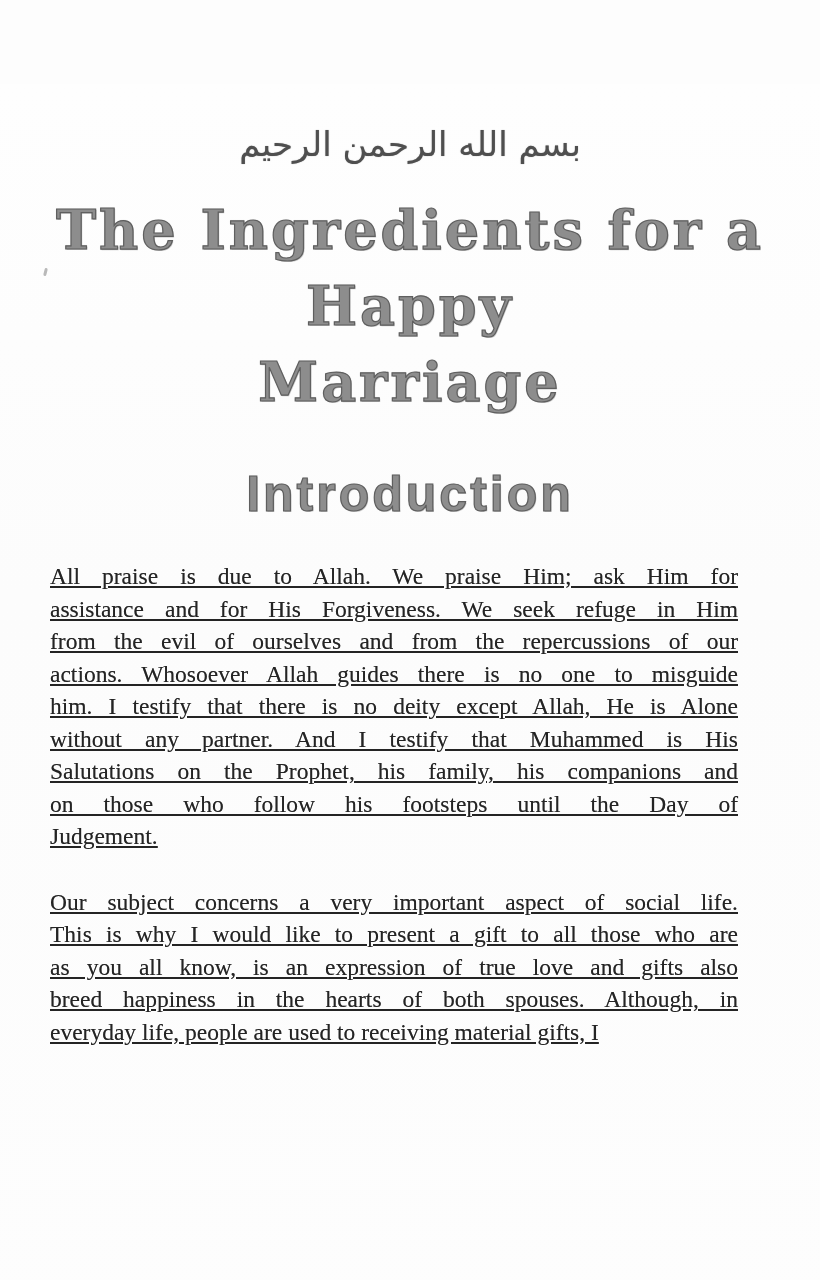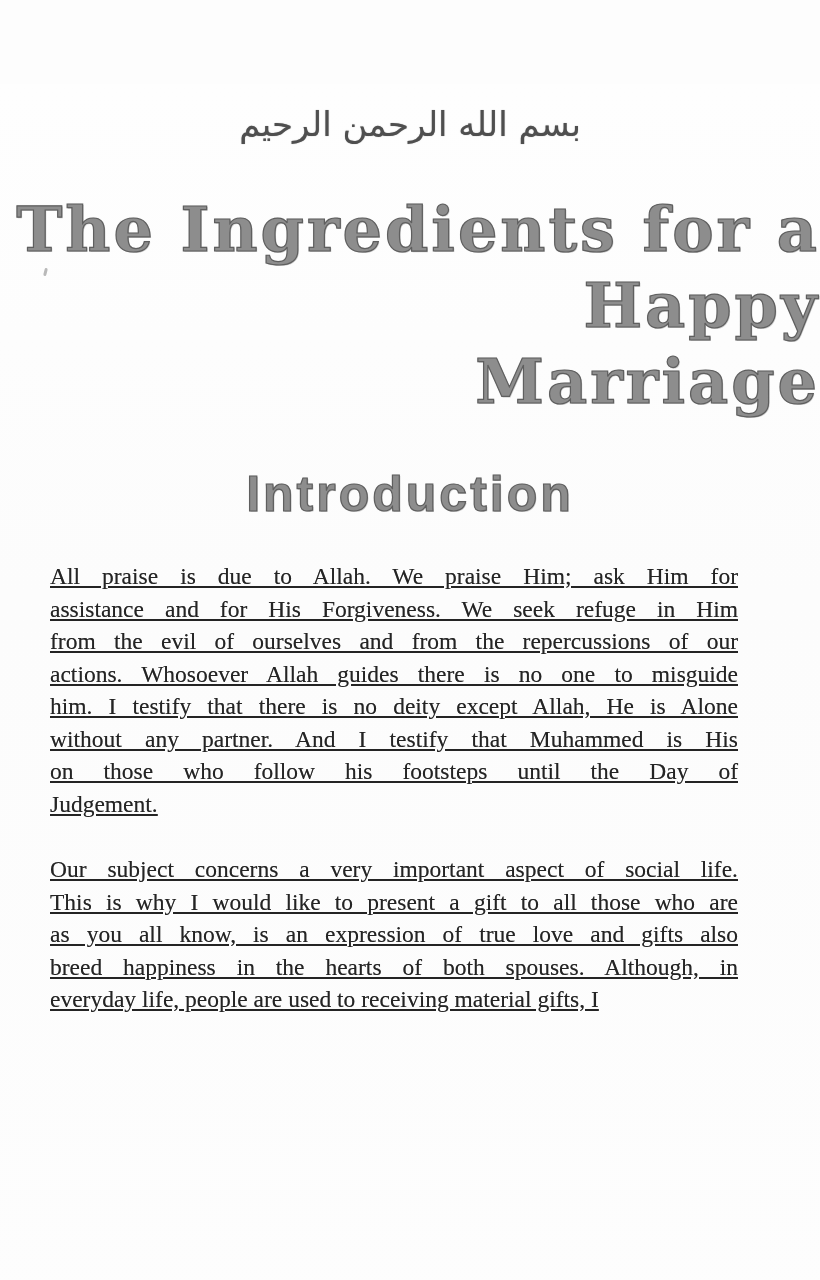--- a/index.html
+++ b/index.html
@@ -17,42 +17,41 @@
   .page {
     width: 820px;
     height: 1280px;
     position: relative;
     background: linear-gradient(180deg, #fefefe 0%, #fcfcfc 40%, #fdfdfd 100%);
   }
   .bismillah {
     margin-top: 84px;
     height: 80px;
     display: flex;
-    align-items: center;
+    align-items: flex-end;
     justify-content: center;
     font-family: "DejaVu Sans", sans-serif;
     font-size: 34px;
     color: #4f4f4f;
     letter-spacing: 1px;
     text-shadow: 0 0 1px rgba(80,80,80,.6);
   }
   .title-block {
     margin-top: 28px;
     text-align: center;
     font-family: "DejaVu Serif", serif;
     font-weight: bold;
     color: #8d8d8d;
     -webkit-text-stroke: 1.2px #5f5f5f;
     text-shadow: 0 0 1px rgba(70,70,70,.55), 1px 1px 0 rgba(120,120,120,.35);
   }
   .title-line {
-    font-size: 62px;
+    font-size: 54px;
     line-height: 76px;
     letter-spacing: 3px;
-    text-align: right;
   }
   .section-heading {
     margin-top: 42px;
     text-align: center;
     font-family: Liberation Sans, sans-serif;
     font-weight: bold;
     font-size: 50px;
     line-height: 64px;
     letter-spacing: 3px;
     color: #8d8d8d;
@@ -110,20 +109,21 @@
   <div class="section-heading">Introduction</div>
 
   <div class="body-text">
     <div class="paragraph">
         <div class="bodyline">All praise is due to Allah.  We praise Him; ask Him for</div>
         <div class="bodyline">assistance and for His Forgiveness.  We seek refuge in Him</div>
         <div class="bodyline">from the evil of ourselves and from the repercussions of our</div>
         <div class="bodyline">actions.  Whosoever Allah guides there is no one to misguide</div>
         <div class="bodyline">him.  I testify that there is no deity except Allah, He is Alone</div>
         <div class="bodyline">without any partner.  And I testify that Muhammed is His</div>
+        <div class="bodyline">Salutations on the Prophet, his family, his companions and</div>
         <div class="bodyline">on those who follow his footsteps until the Day of</div>
         <div class="bodyline lastline">Judgement.</div>
       </div>
     <div class="paragraph">
         <div class="bodyline">Our subject concerns a very important aspect of social life.</div>
         <div class="bodyline">This is why I would like to present a gift to all those who are</div>
         <div class="bodyline">as you all know, is an expression of true love and gifts also</div>
         <div class="bodyline">breed happiness in the hearts of both spouses.  Although, in</div>
         <div class="bodyline lastline">everyday life, people are used to receiving material gifts, I</div>
       </div>

